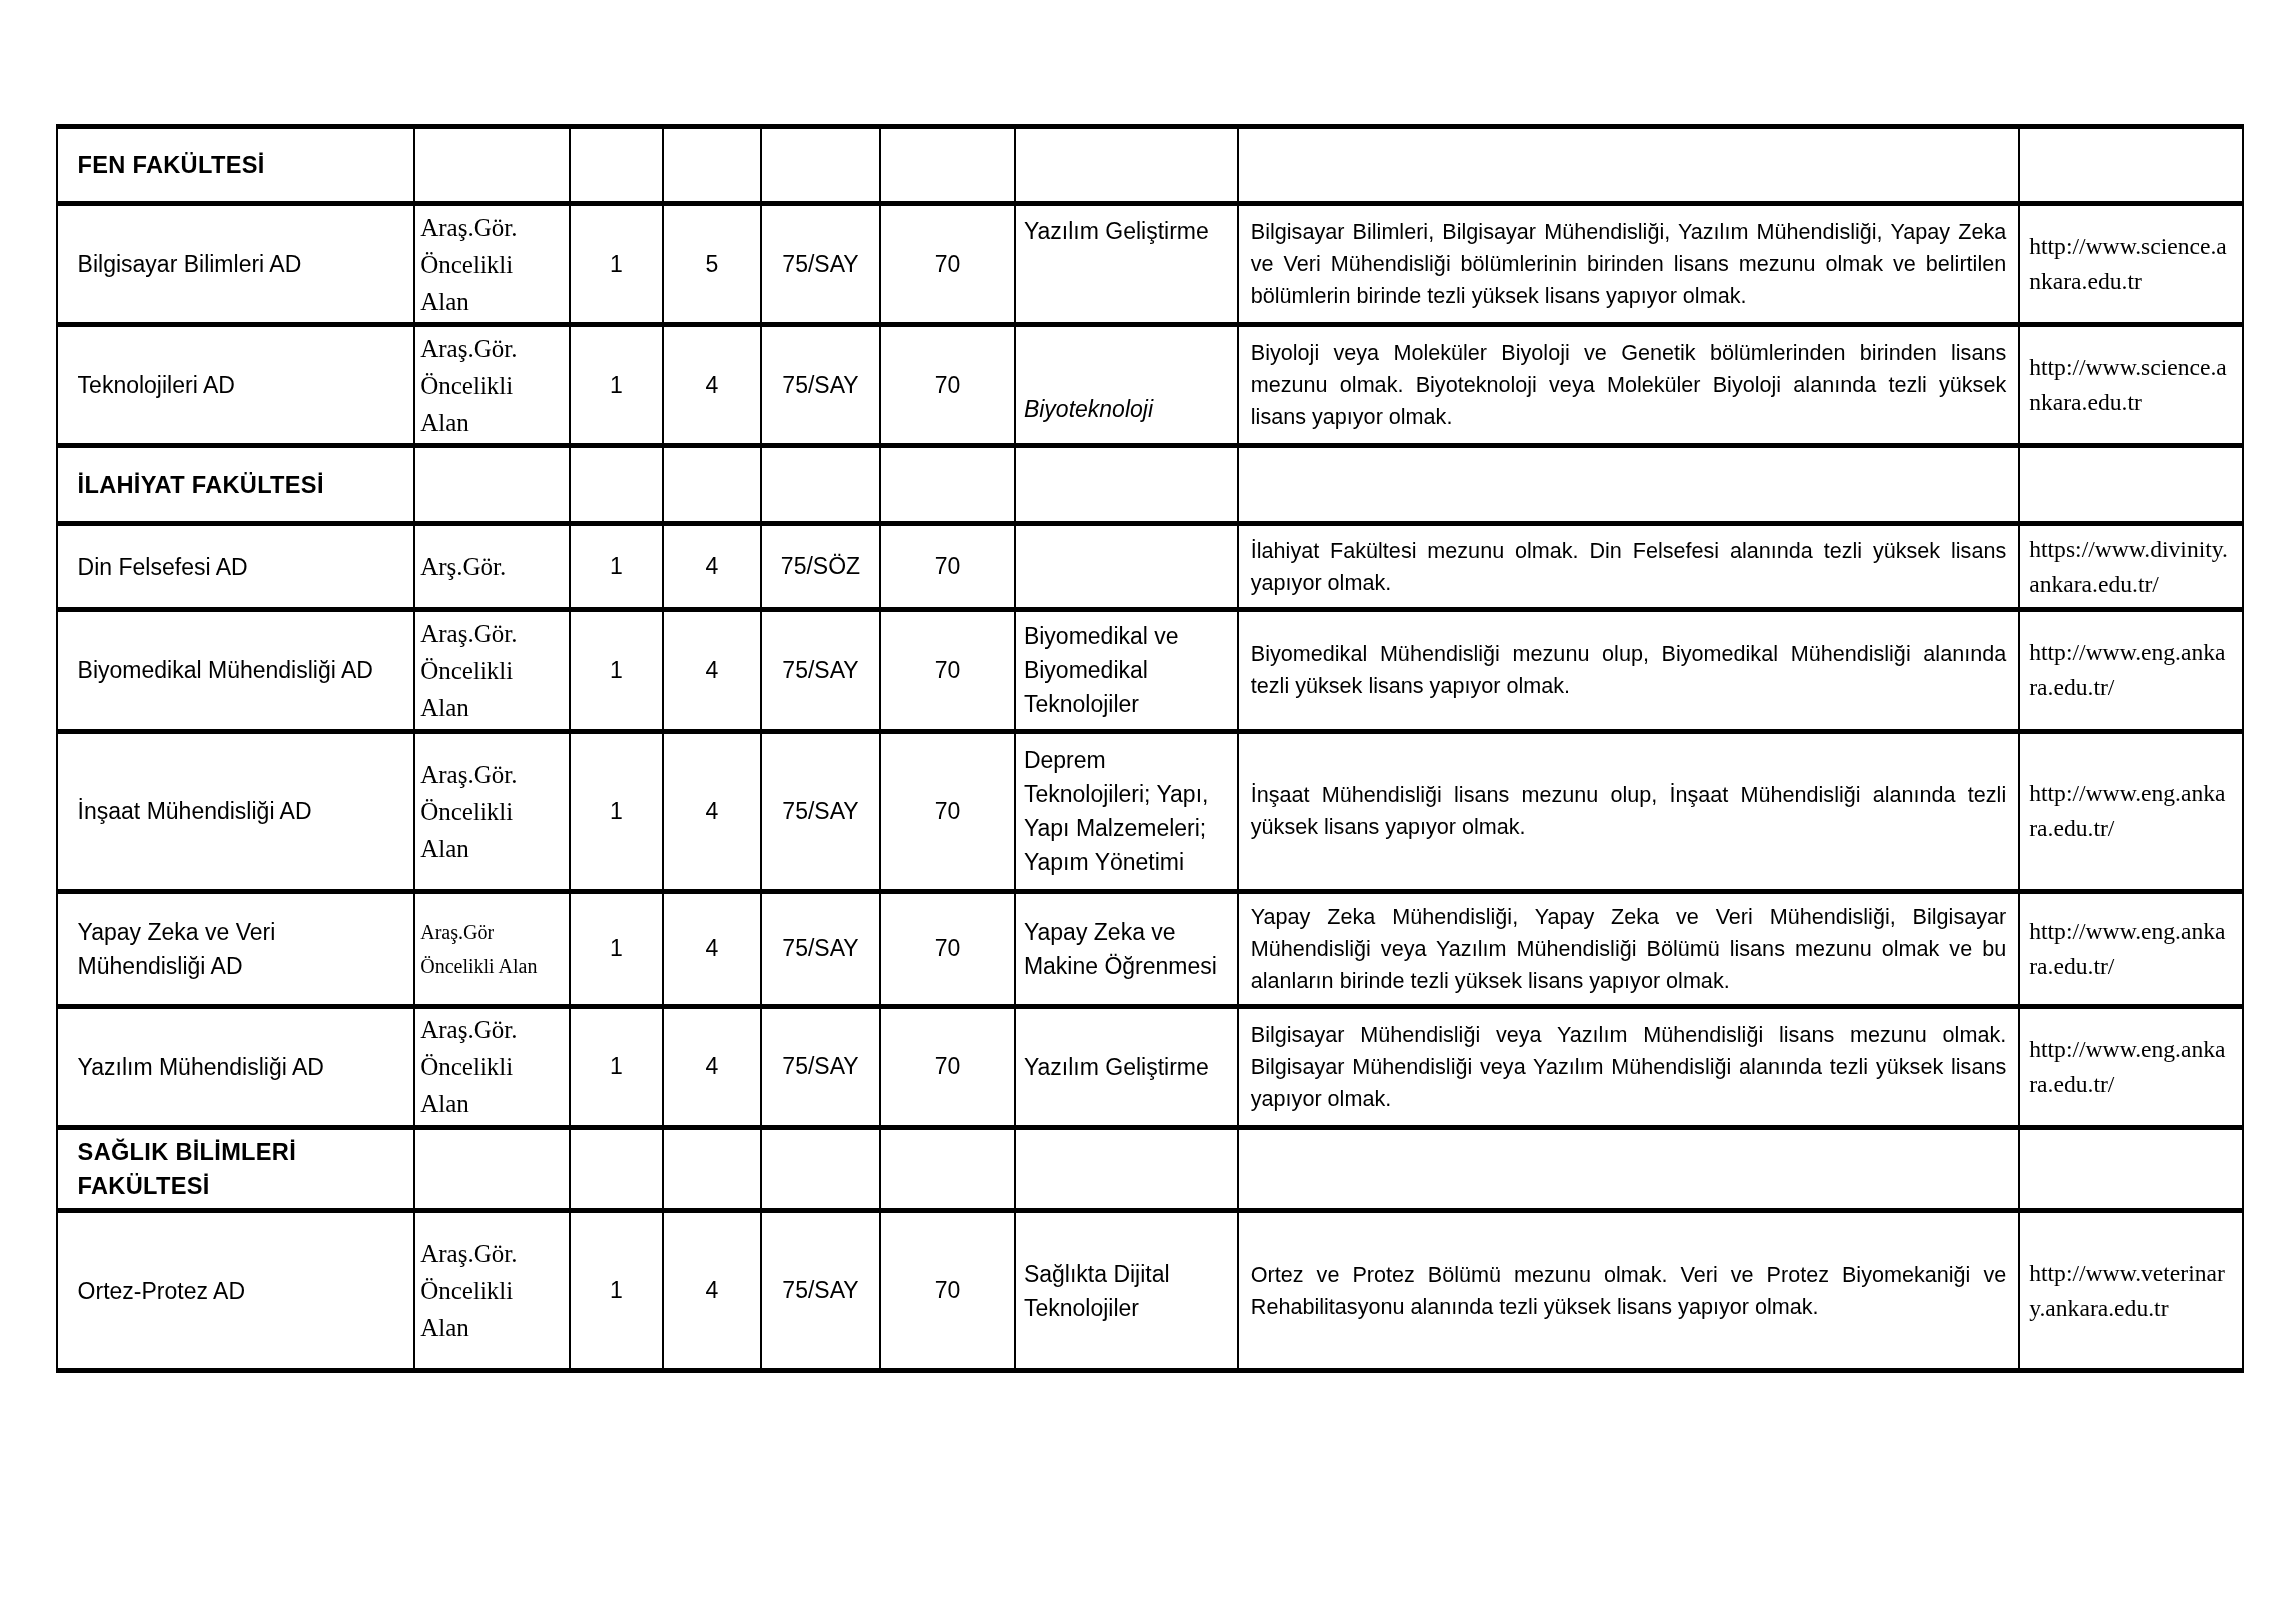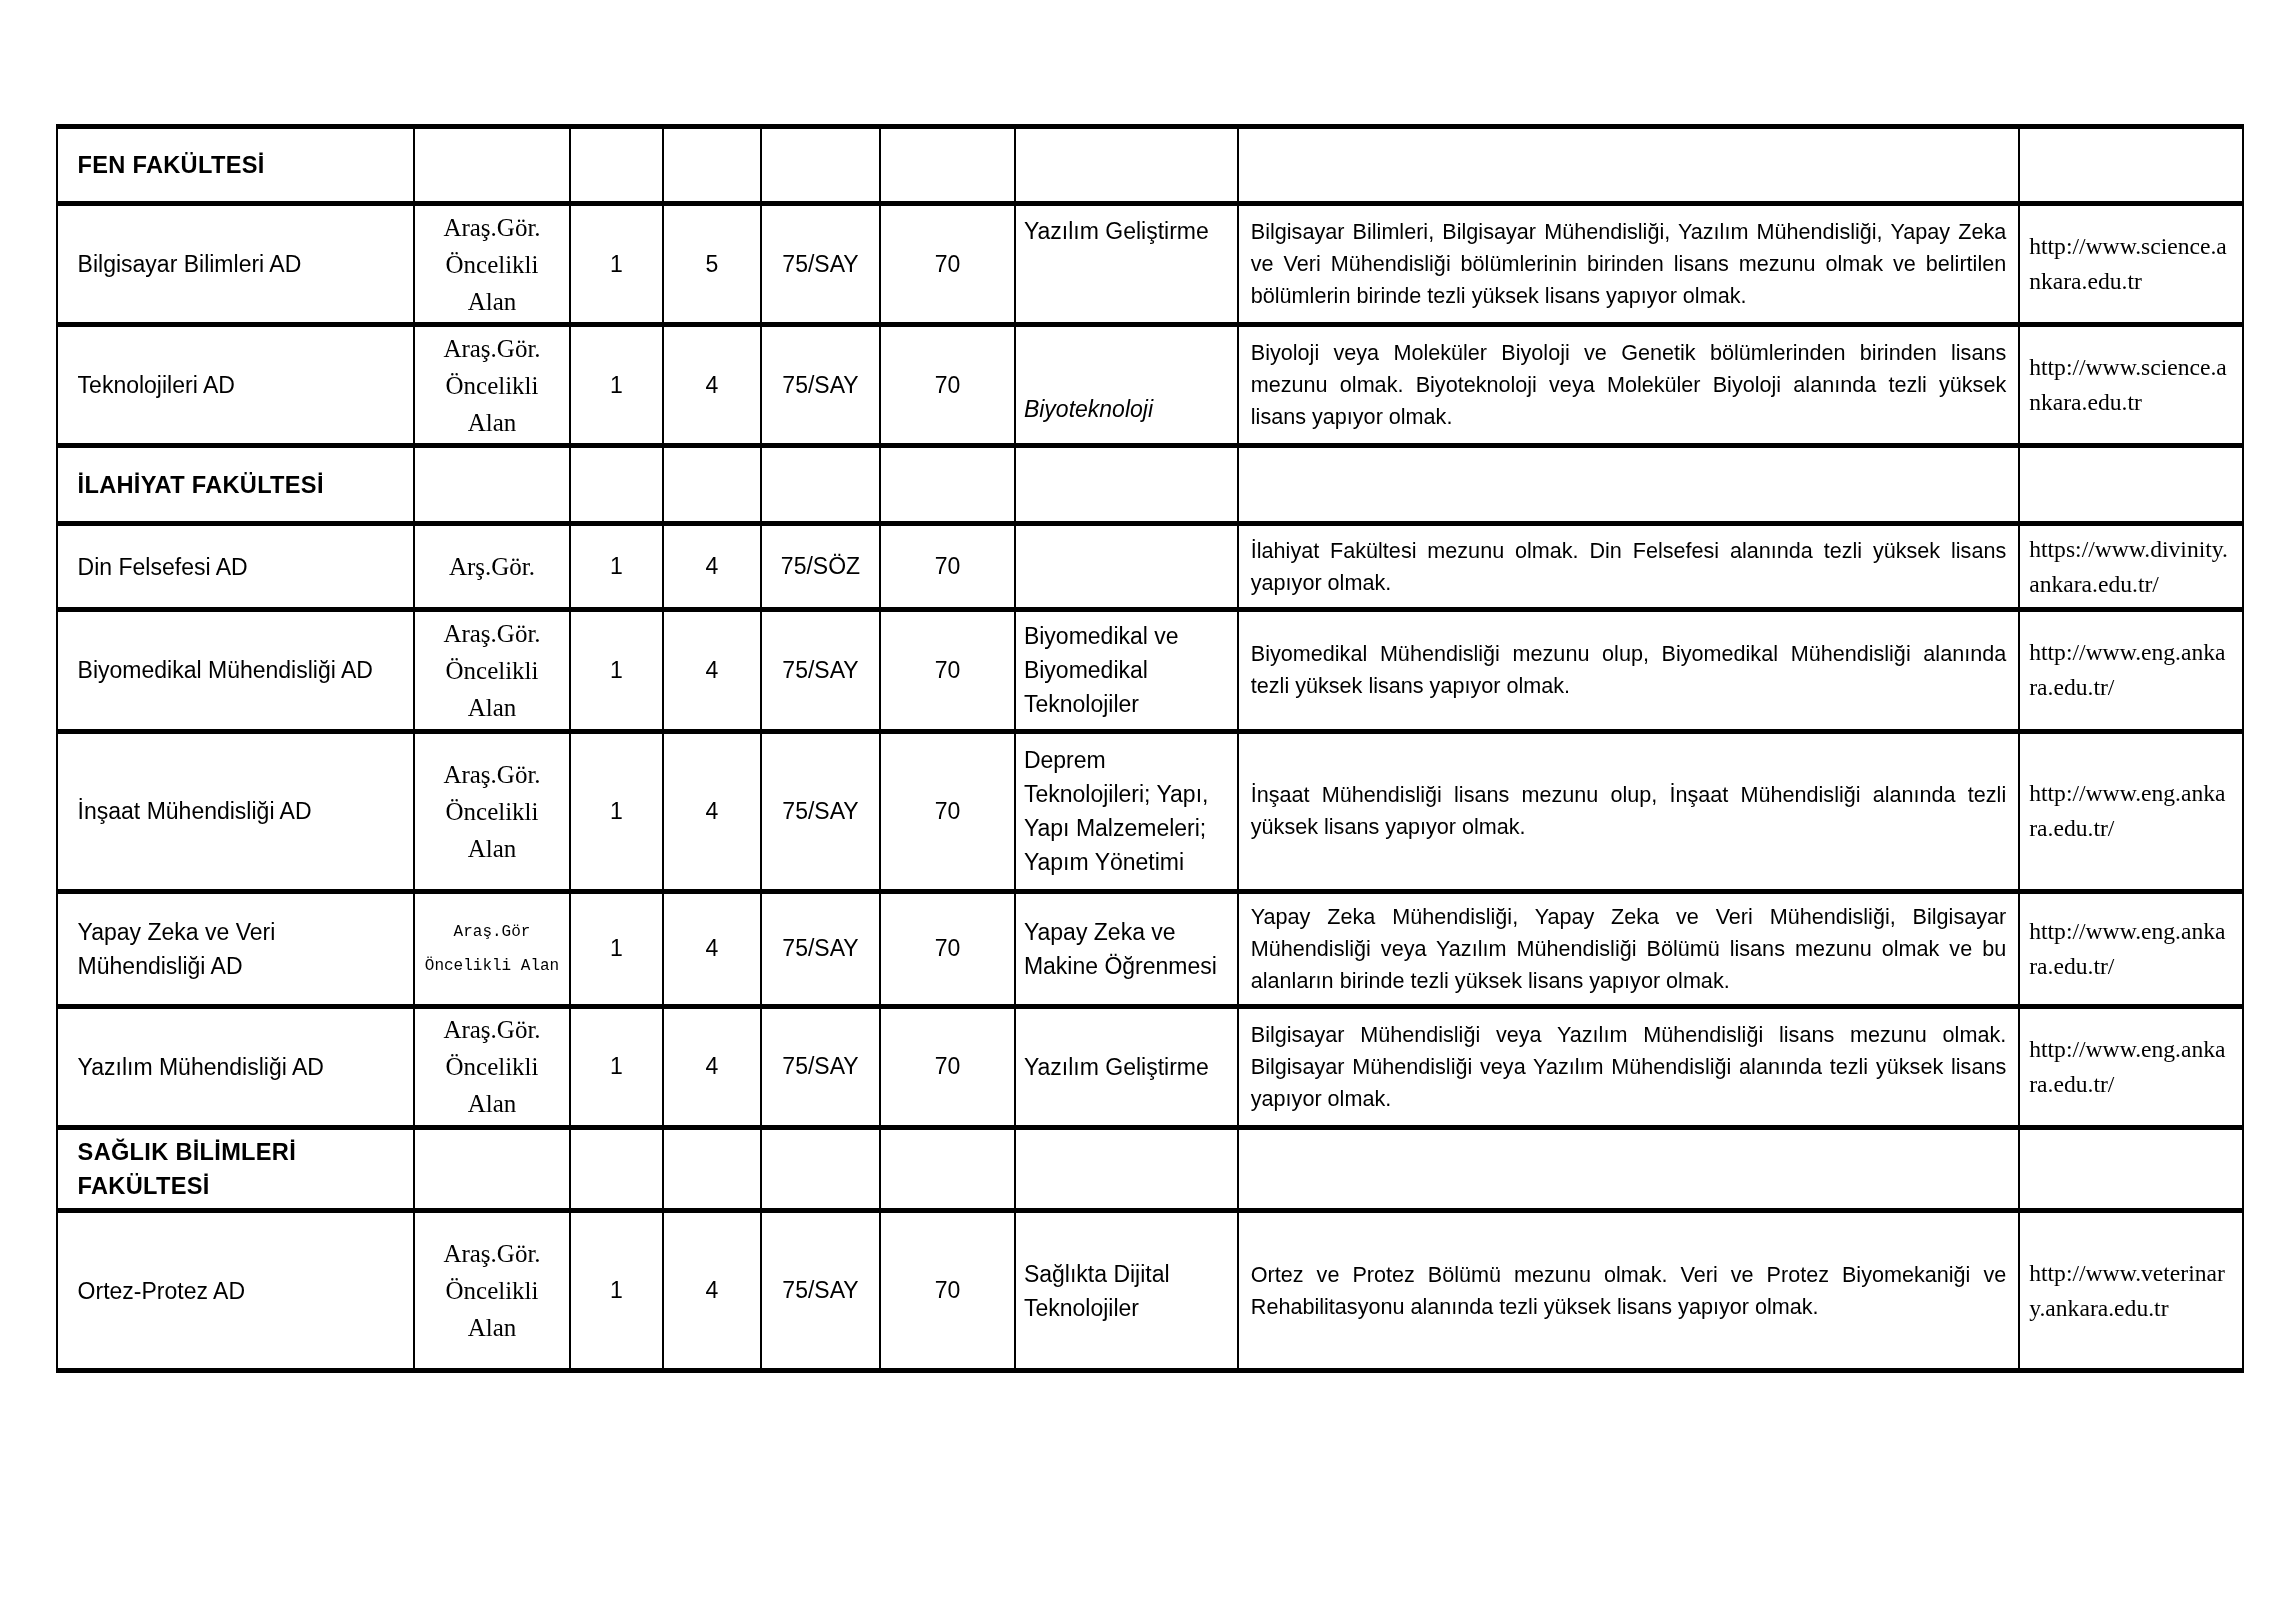--- a/index.html
+++ b/index.html
@@ -17,23 +17,23 @@
   td{
     border:2px solid #000;
     border-top-width:5.9px;border-bottom-width:5.9px;
     vertical-align:middle;overflow:hidden;
     padding:3.9px 6.5px;
   }
   .c-dept{padding:5.2px 9.2px 5.2px 19.6px;font-size:23px;line-height:34px;text-align:left;}
   .sec-title{font-weight:bold;font-size:23.6px;letter-spacing:0.3px;}
   .c-title{
     font-family:"Liberation Serif","DejaVu Serif",serif;
-    font-size:25px;line-height:37px;text-align:center;padding:2.6px 5.2px;
+    font-size:25px;line-height:37px;padding:2.6px 5.2px;
   }
-  .c-title.sans{font-family:Liberation Mono, monospace;font-size:16px;line-height:34px;}
+  .c-title.sans{font-family:Liberation Serif, serif;font-size:20px;line-height:34px;}
   .c-num{text-align:center;font-size:23px;padding:2.6px 2.6px;}
   .c-field{font-size:23px;line-height:34px;text-align:left;padding:5.2px 7.9px;}
   .c-field.vtop{vertical-align:top;padding-top:7.9px;}
   .c-field.vbot{vertical-align:bottom;padding-bottom:17px;font-style:italic;}
   .c-req{font-size:21.6px;line-height:32px;text-align:justify;padding:6.5px 11.8px;}
   .c-url{font-size:23.6px;line-height:35px;text-align:left;padding:5.2px 9.2px;word-break:break-all;font-family:Liberation Serif, serif;}
 </style>
 </head>
 <body>
 

